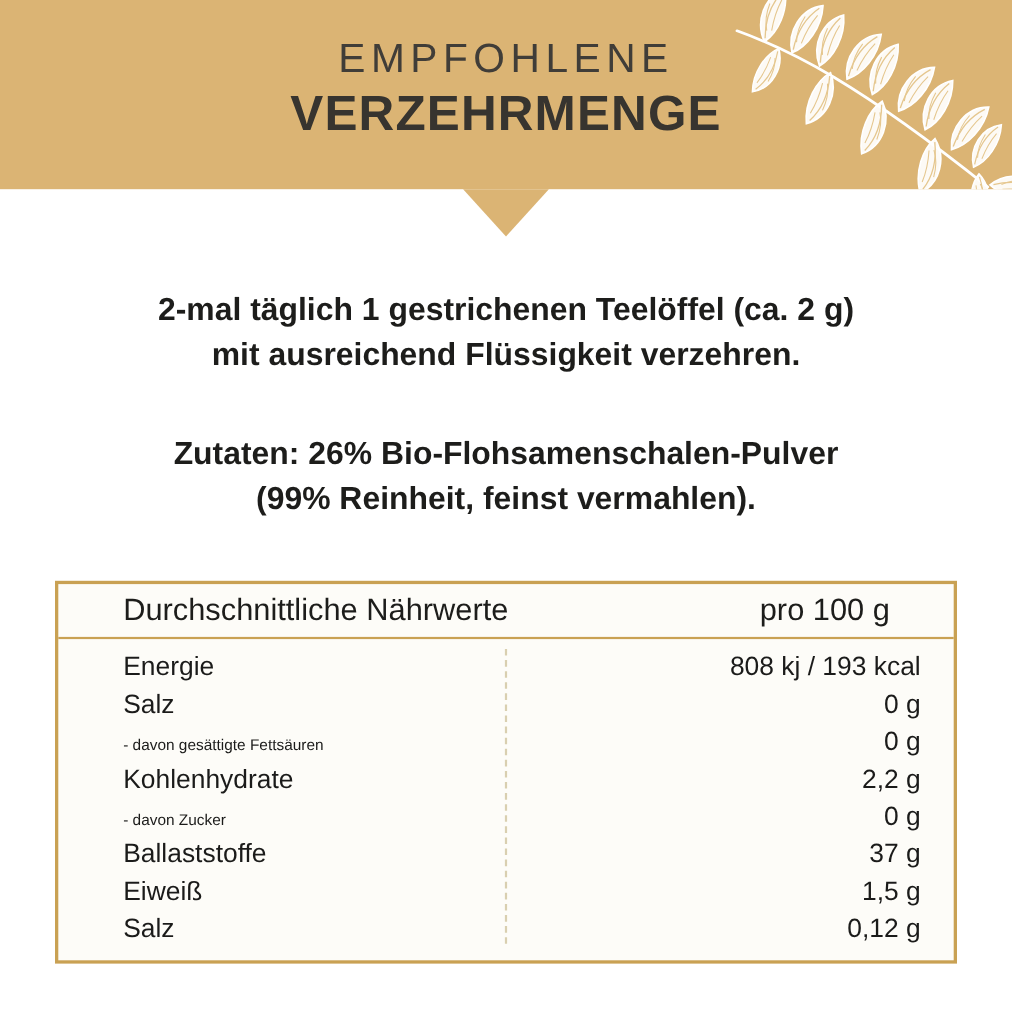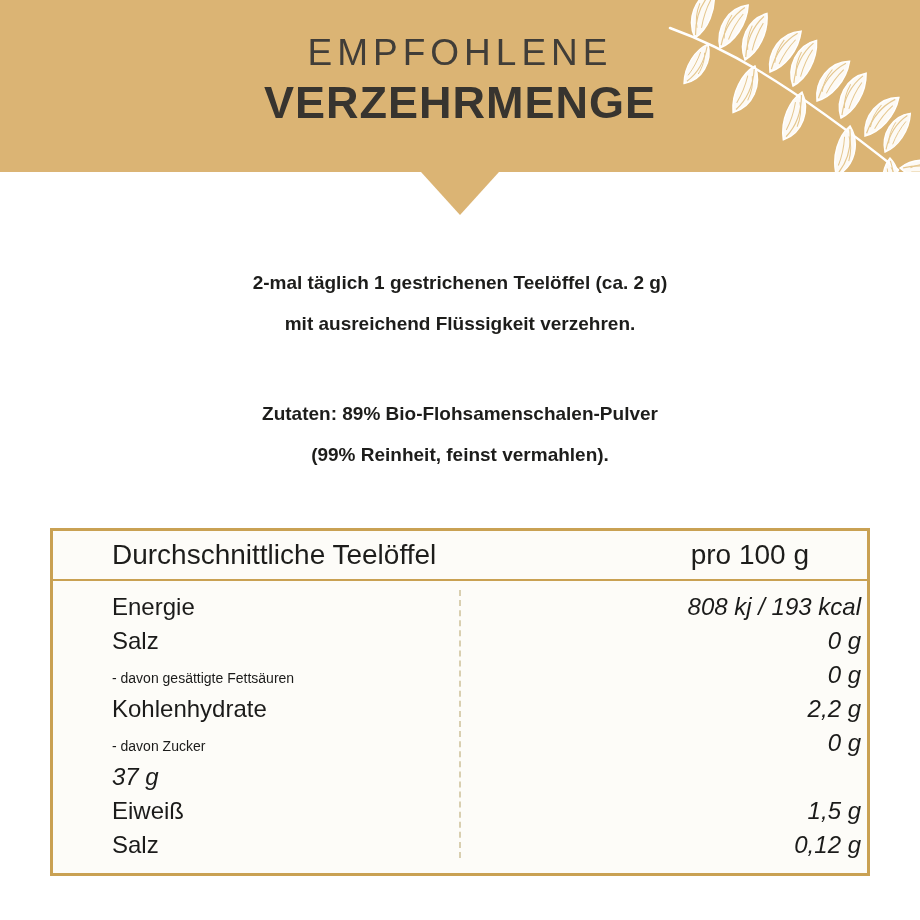--- a/index.html
+++ b/index.html
@@ -49,21 +49,21 @@
     width: 0; height: 0;
     margin: 0 auto;
     border-left: 39px solid transparent;
     border-right: 39px solid transparent;
     border-top: 43px solid #dbb474;
   }
 
   
   .para {
     text-align: center;
-    font-size: 19px;
+    font-size: 29px;
     line-height: 41px;
     font-weight: 700;
     color: #1d1d1b;
   }
   .instructions { margin-top: 47px; }
   .ingredients { margin-top: 49px; }
 
   
   .ntable {
     width: 820px;
@@ -92,27 +92,27 @@
     bottom: 15px;
     width: 0;
     margin-left: -1px;
     border-left: 2px dashed #d9cfb0;
   }
   .t-row {
     display: flex;
     justify-content: space-between;
     align-items: baseline;
     height: 34px;
-    padding: 0 6px 0 59px;
+    padding: 0 30px 0 59px;
     font-size: 24px;
     line-height: 34px;
     color: #1b1b1a;
   }
   .t-row .lbl { white-space: nowrap; }
-  .t-row .val { white-space: nowrap; font-style: italic; }
+  .t-row .val { white-space: nowrap; }
   .t-row.sub .lbl { font-size: 14px; }
 </style>
 </head>
 <body>
 
 <div class="page">
 
   <header class="banner">
     <div class="banner-line1">EMPFOHLENE</div>
     <div class="banner-line2">VERZEHRMENGE</div>
@@ -145,27 +145,27 @@
     </svg>
   </header>
   <div class="banner-notch"></div>
 
   <p class="para instructions">
     <span>2-mal täglich 1 gestrichenen Teelöffel (ca. 2 g)</span><br>
     <span>mit ausreichend Flüssigkeit verzehren.</span>
   </p>
 
   <p class="para ingredients">
-    <span>Zutaten: 89% Bio-Flohsamenschalen-Pulver</span><br>
+    <span>Zutaten: 26% Bio-Flohsamenschalen-Pulver</span><br>
     <span>(99% Reinheit, feinst vermahlen).</span>
   </p>
 
   <section class="ntable">
     <div class="t-header">
-      <span>Durchschnittliche Teelöffel</span>
+      <span>Durchschnittliche Nährwerte</span>
       <span>pro 100 g</span>
     </div>
     <div class="t-body">
       <div class="col-divider"></div>
 
       <div class="t-row">
         <span class="lbl">Energie</span>
         <span class="val">808 kj / 193 kcal</span>
       </div>
       <div class="t-row">
@@ -178,20 +178,21 @@
       </div>
       <div class="t-row">
         <span class="lbl">Kohlenhydrate</span>
         <span class="val">2,2 g</span>
       </div>
       <div class="t-row sub">
         <span class="lbl">- davon Zucker</span>
         <span class="val">0 g</span>
       </div>
       <div class="t-row">
+        <span class="lbl">Ballaststoffe</span>
         <span class="val">37 g</span>
       </div>
       <div class="t-row">
         <span class="lbl">Eiweiß</span>
         <span class="val">1,5 g</span>
       </div>
       <div class="t-row">
         <span class="lbl">Salz</span>
         <span class="val">0,12 g</span>
       </div>

